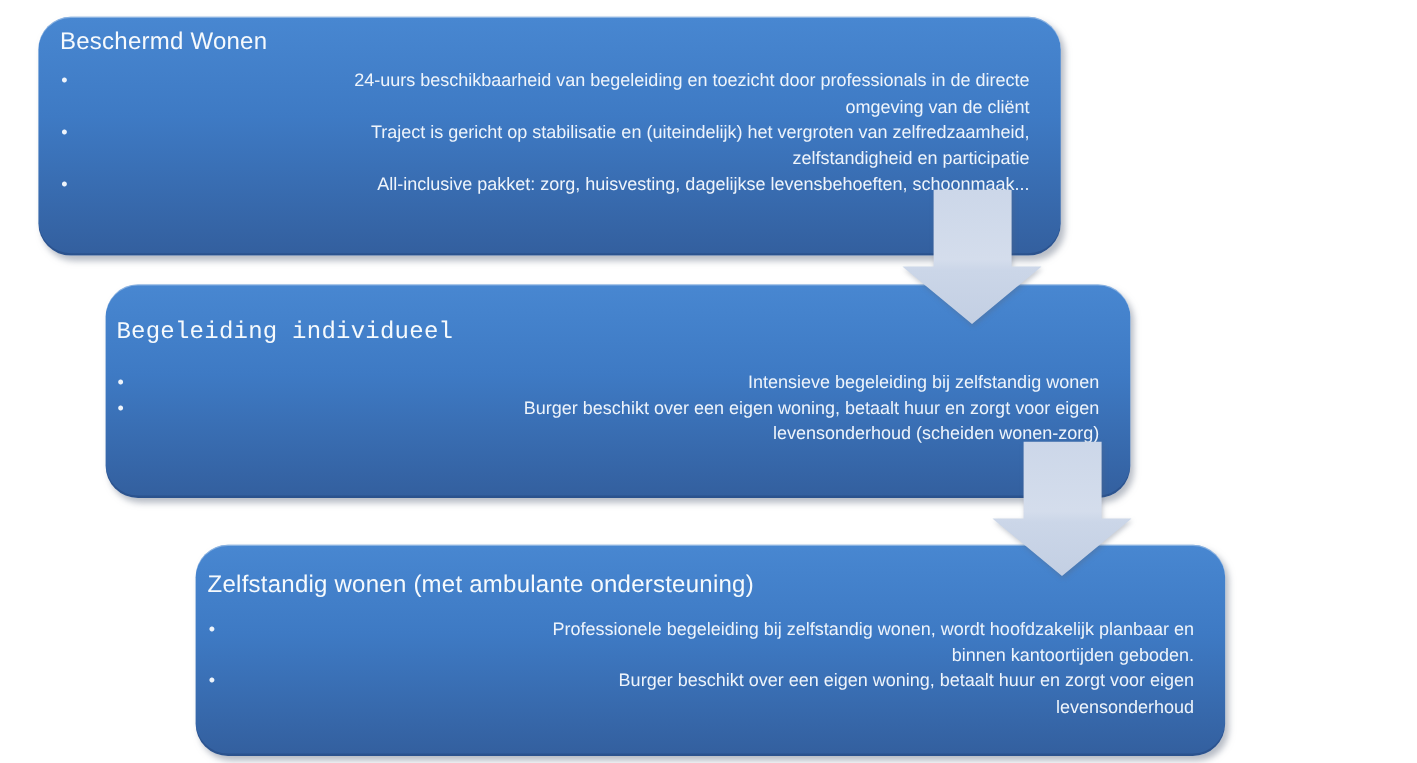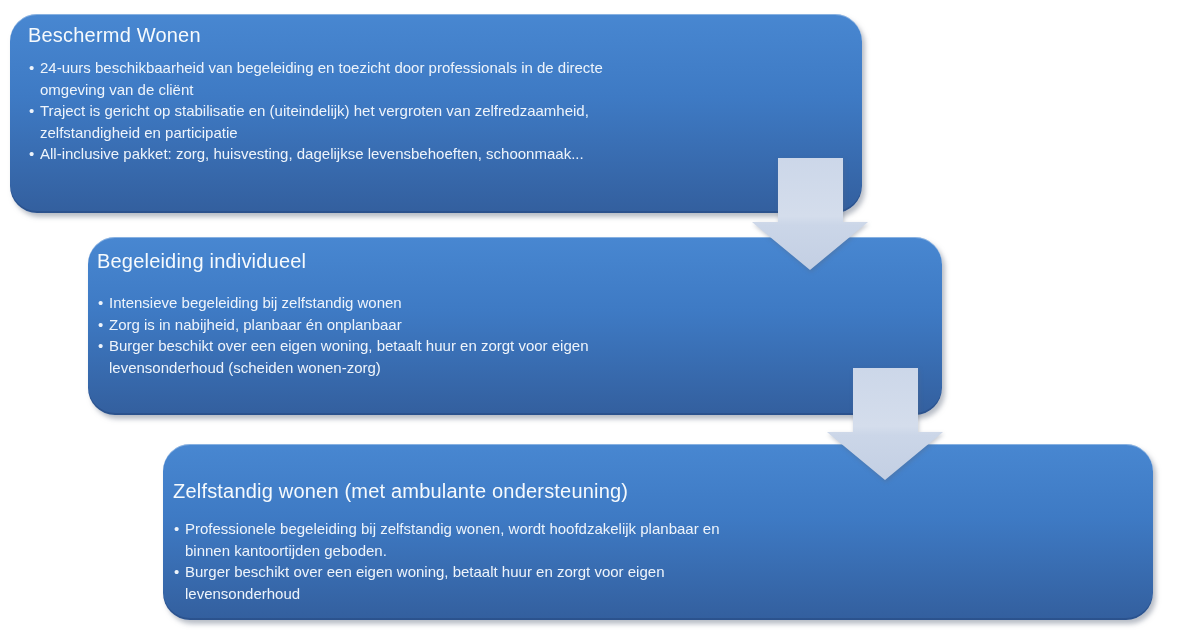--- a/index.html
+++ b/index.html
@@ -18,38 +18,39 @@
     position: absolute;
     box-sizing: border-box;
     border-radius: 27px;
     background: linear-gradient(180deg, #4887d1 0%, #3e7ac4 42%, #335f9e 100%);
     box-shadow: inset 0 1px 0 rgba(255,255,255,0.35),
                 inset 0 -2px 0 rgba(20,45,90,0.25),
                 3px 4px 5px rgba(125,135,152,0.55);
     color: #f3f7fc;
     z-index: 1;
   }
-  .card1 { left: 10px;  top: 14px;  width: 852px; height: 199px; padding: 6px 26px 0 18px; }
+  .card1 { left: 32px;  top: 14px;  width: 852px; height: 199px; padding: 6px 26px 0 18px; }
   .card2 { left: 88px;  top: 237px; width: 854px; height: 178px; padding: 13px 26px 0 9px; }
-  .card3 { left: 163px; top: 444px; width: 990px; height: 176px; padding: 36px 26px 0 10px; }
+  .card3 { left: 163px; top: 454px; width: 858px; height: 176px; padding: 22px 26px 0 10px; }
 
   .card h2 {
     font-size: 20px;
     font-weight: 400;
     letter-spacing: 0.2px;
     color: #f6fafd;
   }
   .card1 h2 { margin: 4px 0 10px 0; }
-  .card2 h2 { margin: 0 0 19px 0; }
+  .card2 h2 { margin: 16px 0 19px 0; font-family: Liberation Mono, monospace; }
   .card3 h2 { margin: 0 0 15px 0; }
 
   .card ul {
     list-style: none;
     margin: 0;
     padding: 0;
+    text-align: right;
   }
   .card li {
     position: relative;
     padding-left: 12px;
     font-size: 15px;
     line-height: 21.5px;
     white-space: pre-line;
     color: #eef4fb;
   }
   .card li::before {
@@ -92,21 +93,20 @@
       </linearGradient>
     </defs>
     <polygon points="26,0 91,0 91,64 116,64 58,112 0,64 26,64" fill="url(#arrowGrad)"></polygon>
   </svg>
 </div>
 
 <section class="card card2">
   <h2>Begeleiding individueel</h2>
   <ul>
     <li>Intensieve begeleiding bij zelfstandig wonen</li>
-    <li>Zorg is in nabijheid, planbaar én onplanbaar</li>
     <li>Burger beschikt over een eigen woning, betaalt huur en zorgt voor eigen
 levensonderhoud (scheiden wonen-zorg)</li>
   </ul>
 </section>
 
 <div class="arrow arrow2">
   <svg width="116" height="112" viewBox="0 0 116 112" xmlns="http://www.w3.org/2000/svg">
     <polygon points="26,0 91,0 91,64 116,64 58,112 0,64 26,64" fill="url(#arrowGrad)"></polygon>
   </svg>
 </div>

